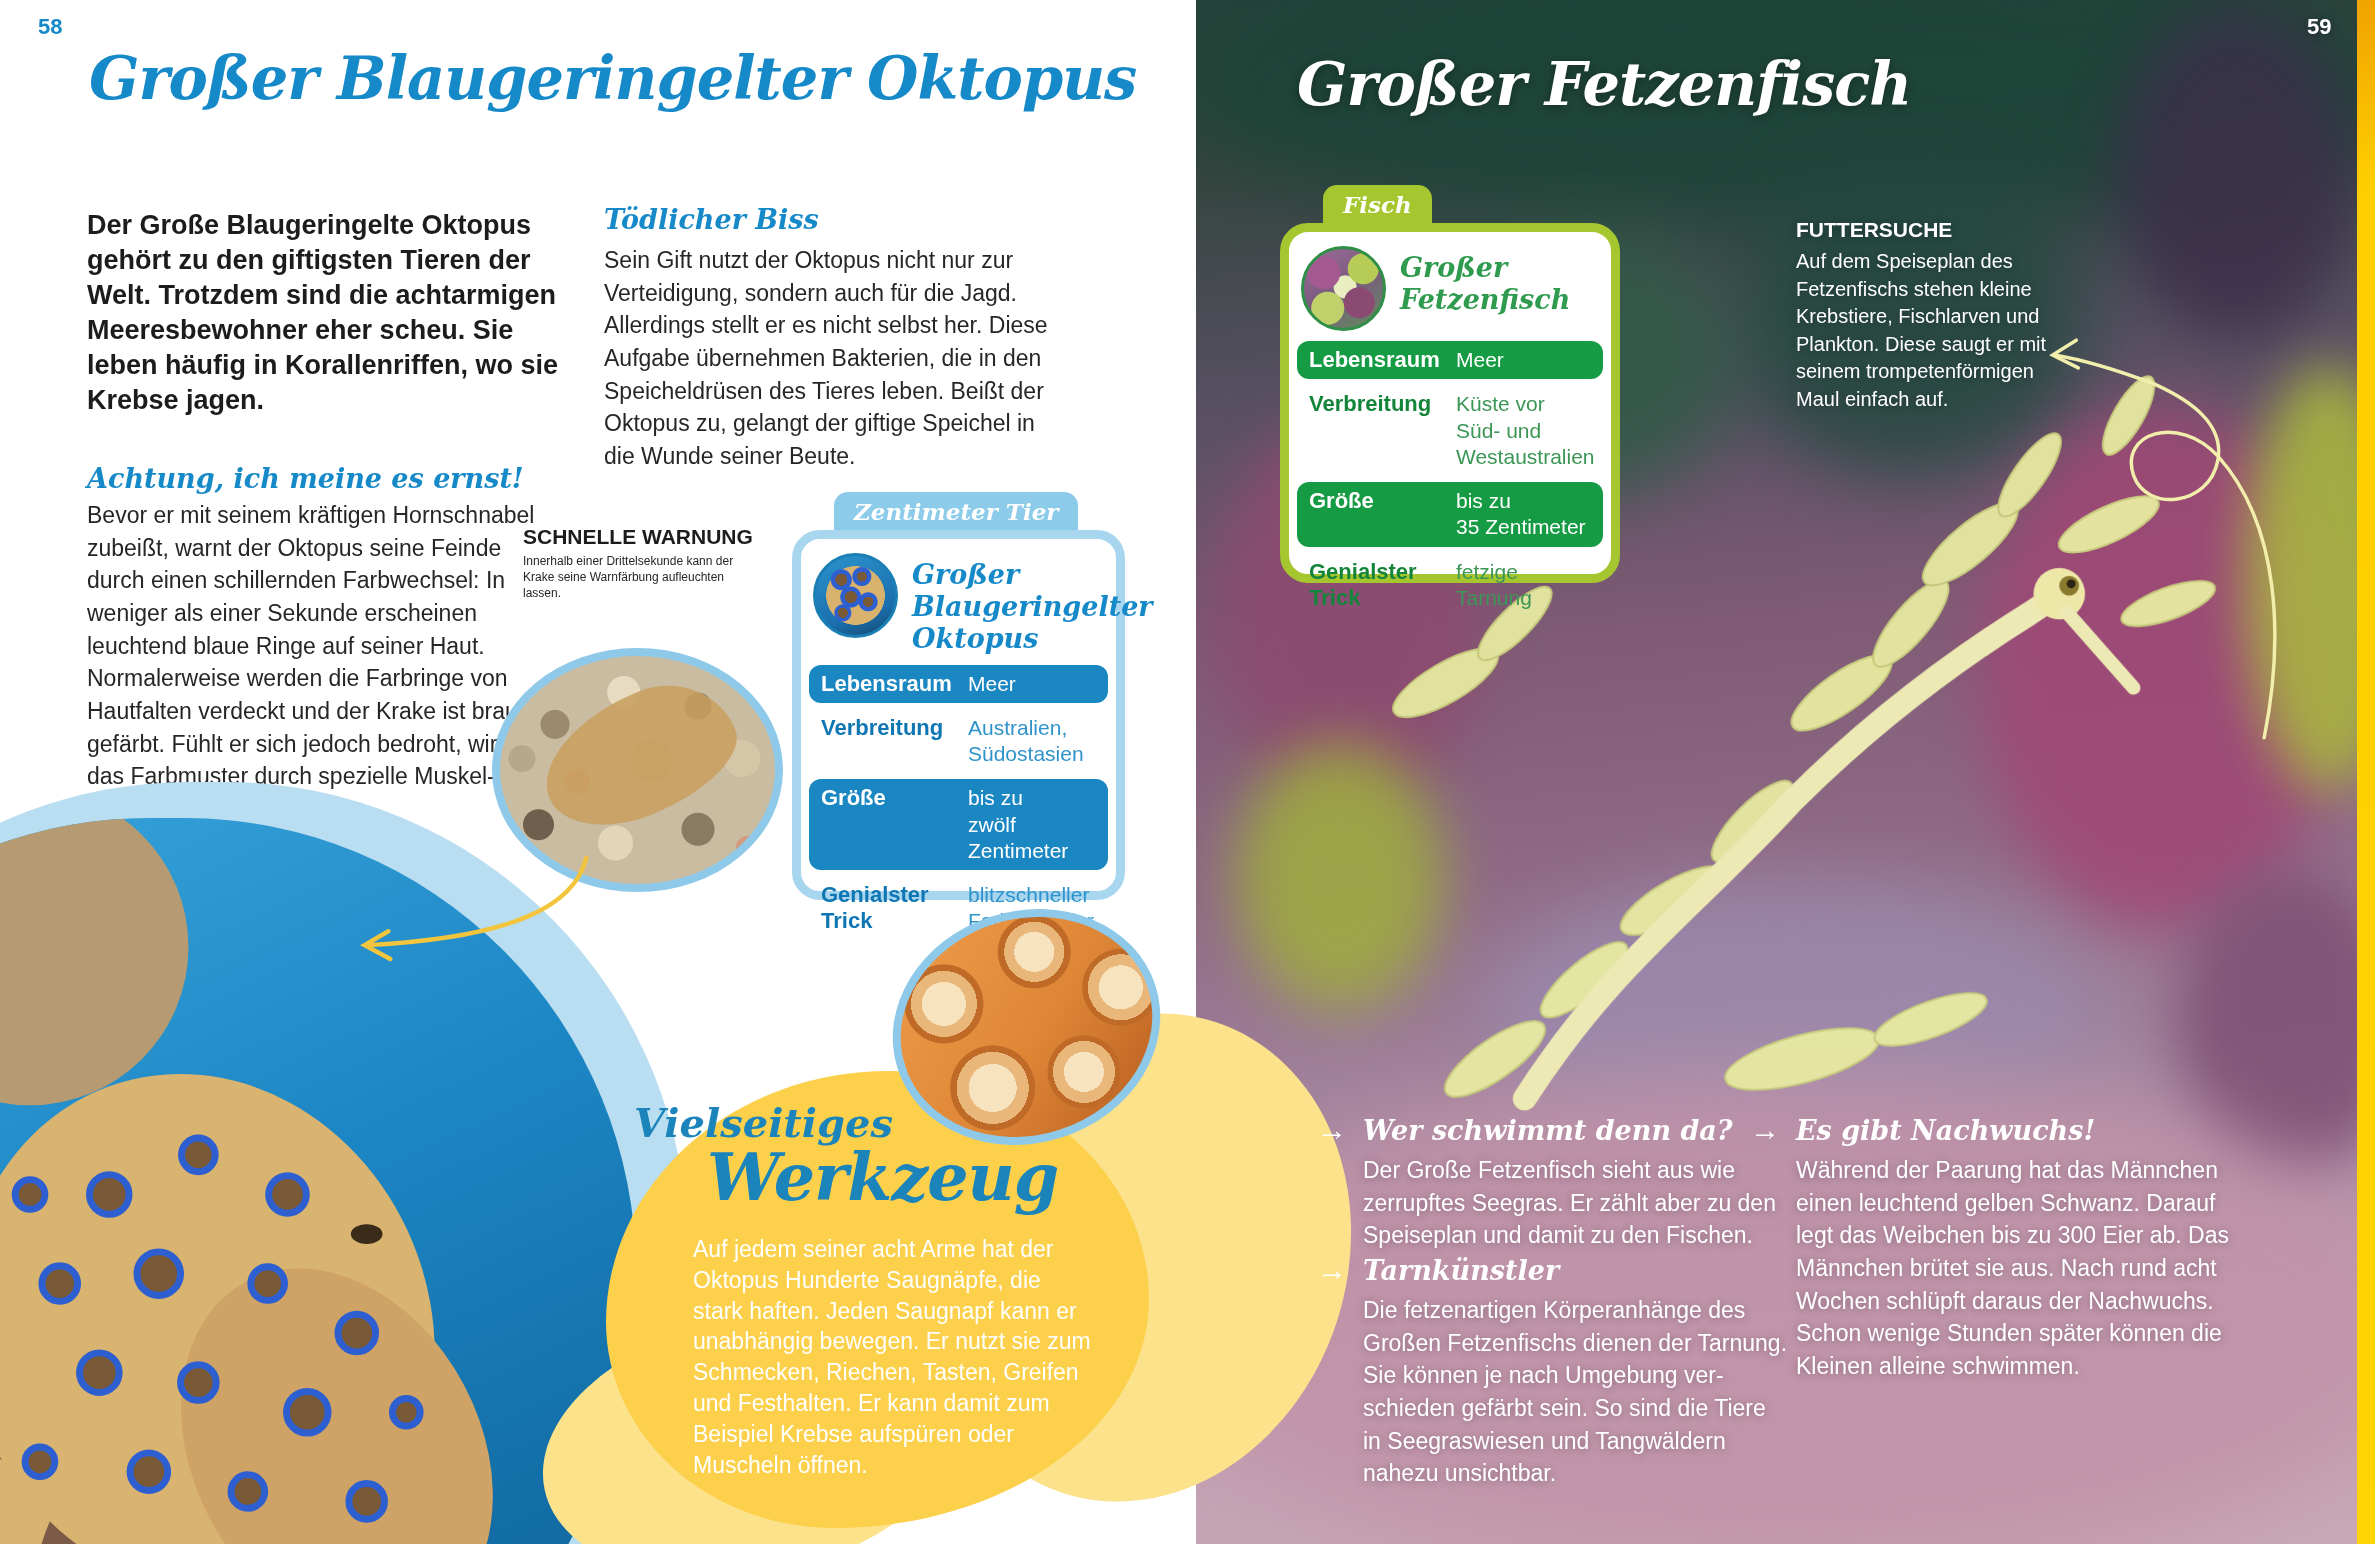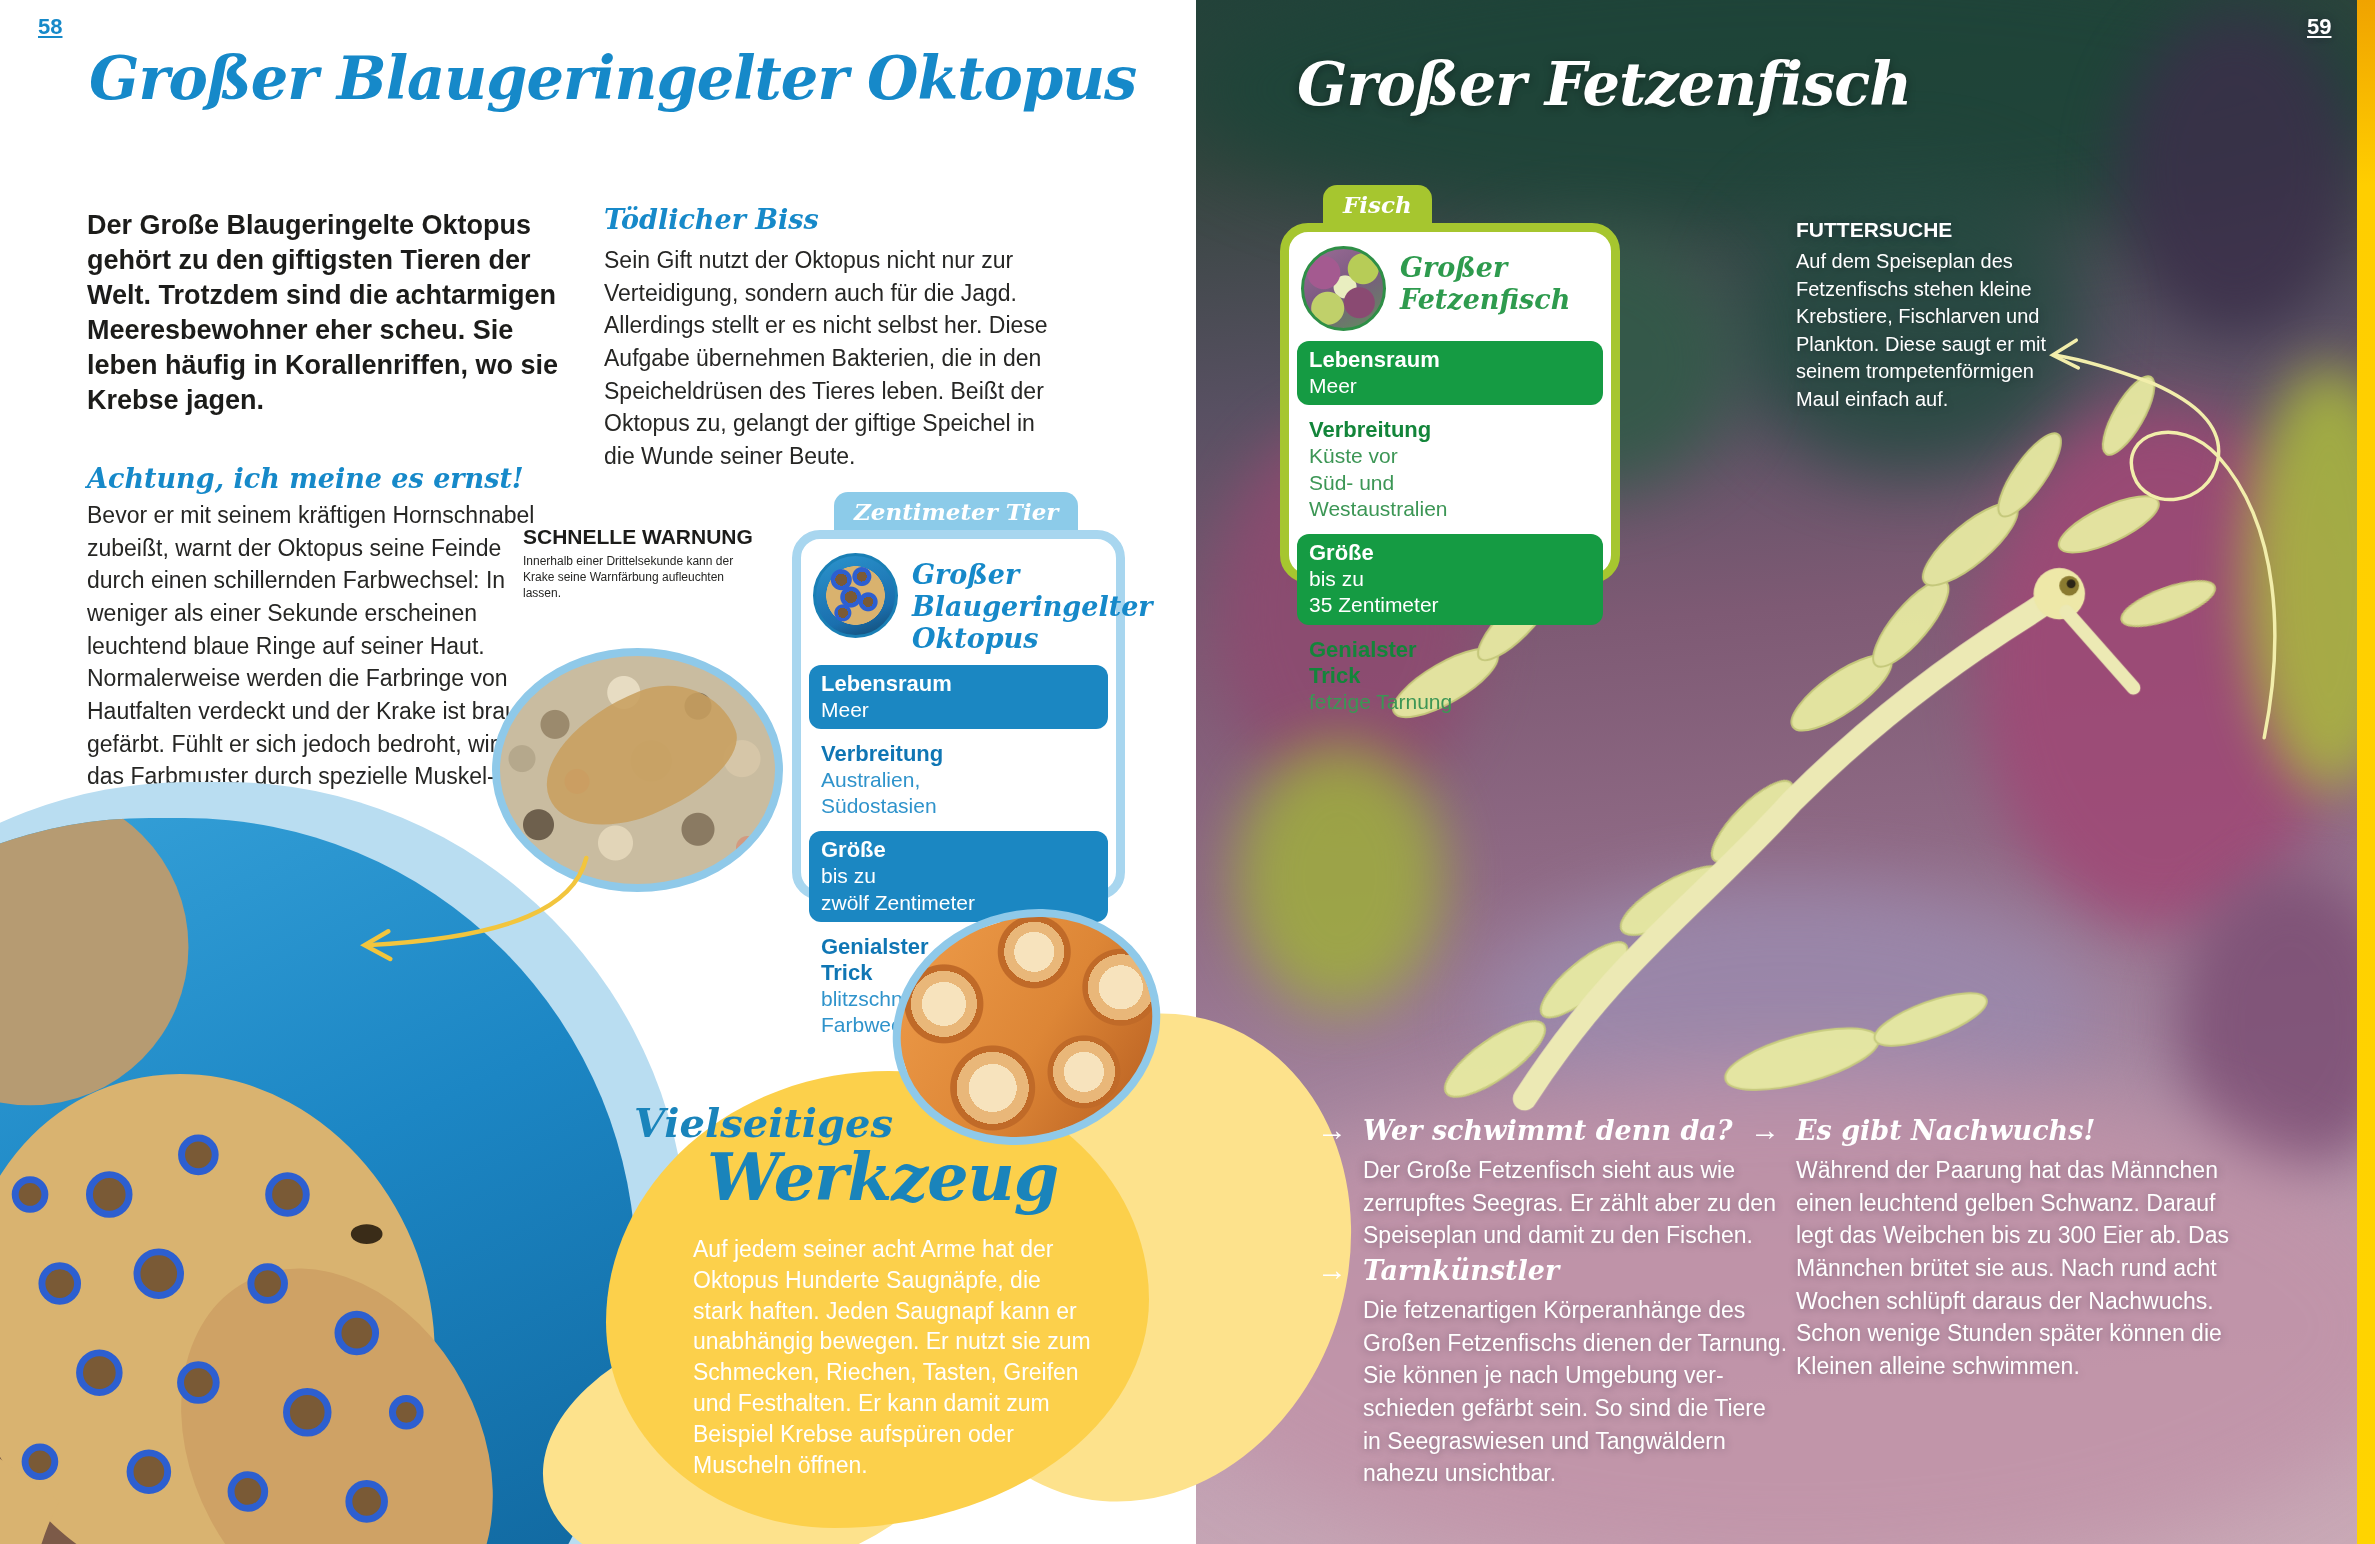--- a/index.html
+++ b/index.html
@@ -1,21 +1,21 @@
 <!DOCTYPE html>
 <html><head>
 <meta charset="utf-8">
 <style>
   html,body{margin:0;padding:0;background:#e8e8e8;}
   .spread{position:relative;width:2375px;height:1544px;background:#ffffff;overflow:hidden;
           font-family:"Liberation Sans","DejaVu Sans",sans-serif;}
   .abs{position:absolute;}
   
   .slab{font-family:"DejaVu Serif","Liberation Serif",serif;font-style:italic;font-weight:bold;}
-  .pagenum{font-size:22px;font-weight:bold;text-decoration:underline;}
+  .pagenum{font-size:22px;font-weight:bold;}
   .title-left{left:89px;top:44px;font-size:59px;color:#1689c9;letter-spacing:-1px;}
   .title-right{left:1297px;top:50px;font-size:59px;color:#ffffff;letter-spacing:-1px;
                text-shadow:0 2px 10px rgba(0,0,0,.35);}
   .intro{left:87px;top:208px;width:500px;font-size:27px;font-weight:bold;line-height:1.3;color:#1c1c1a;}
   .sec-h{font-size:27px;color:#1689c9;}
   .sec-b{font-size:23px;line-height:1.42;color:#262624;}
   .cap-h{font-size:21px;font-weight:bold;color:#1c1c1a;}
   .cap-b{font-size:12px;line-height:1.32;color:#262624;}
   .wh{color:#ffffff;text-shadow:0 1px 8px rgba(20,10,40,.35);}
   .photo-sec-h{font-size:27px;color:#ffffff;}
@@ -43,21 +43,21 @@
     background:
       radial-gradient(circle at 25% 30%,#a45a90 0 16px,rgba(0,0,0,0) 17px),
       radial-gradient(circle at 75% 25%,#b7cc57 0 15px,rgba(0,0,0,0) 16px),
       radial-gradient(circle at 30% 75%,#c0d06a 0 16px,rgba(0,0,0,0) 17px),
       radial-gradient(circle at 70% 68%,#8a4a72 0 15px,rgba(0,0,0,0) 16px),
       radial-gradient(circle at 52% 48%,#e9eec0 0 11px,rgba(0,0,0,0) 12px),
       linear-gradient(150deg,#9c6c96 0%,#7a5a80 50%,#5f8f5a 100%);}
   .card-title{font-size:27px;line-height:1.18;padding-top:6px;}
   .card-title.blue{color:#1689c9;}
   .card-title.green{color:#2e9b4e;}
-  .fact-row{display:flex;margin:6px 8px 0 8px;padding:6px 12px;border-radius:12px;flex-direction:column;}
+  .fact-row{display:flex;margin:6px 8px 0 8px;padding:6px 12px;border-radius:12px;}
   .fact-row .fr-label{width:147px;flex:0 0 auto;font-weight:bold;font-size:22px;}
   .fact-row .fr-value{font-size:21px;line-height:1.25;white-space:pre-line;}
   .fact-card.blue .fact-row.hl{background:#1b87c2;}
   .fact-card.blue .fact-row.hl .fr-label,.fact-card.blue .fact-row.hl .fr-value{color:#ffffff;}
   .fact-card.blue .fact-row.pl .fr-label{color:#0f76b4;}
   .fact-card.blue .fact-row.pl .fr-value{color:#2f93cb;}
   .fact-card.green .fact-row.hl{background:#159b43;}
   .fact-card.green .fact-row.hl .fr-label,.fact-card.green .fact-row.hl .fr-value{color:#ffffff;}
   .fact-card.green .fact-row.pl .fr-label{color:#13853a;}
   .fact-card.green .fact-row.pl .fr-value{color:#3c9655;}

